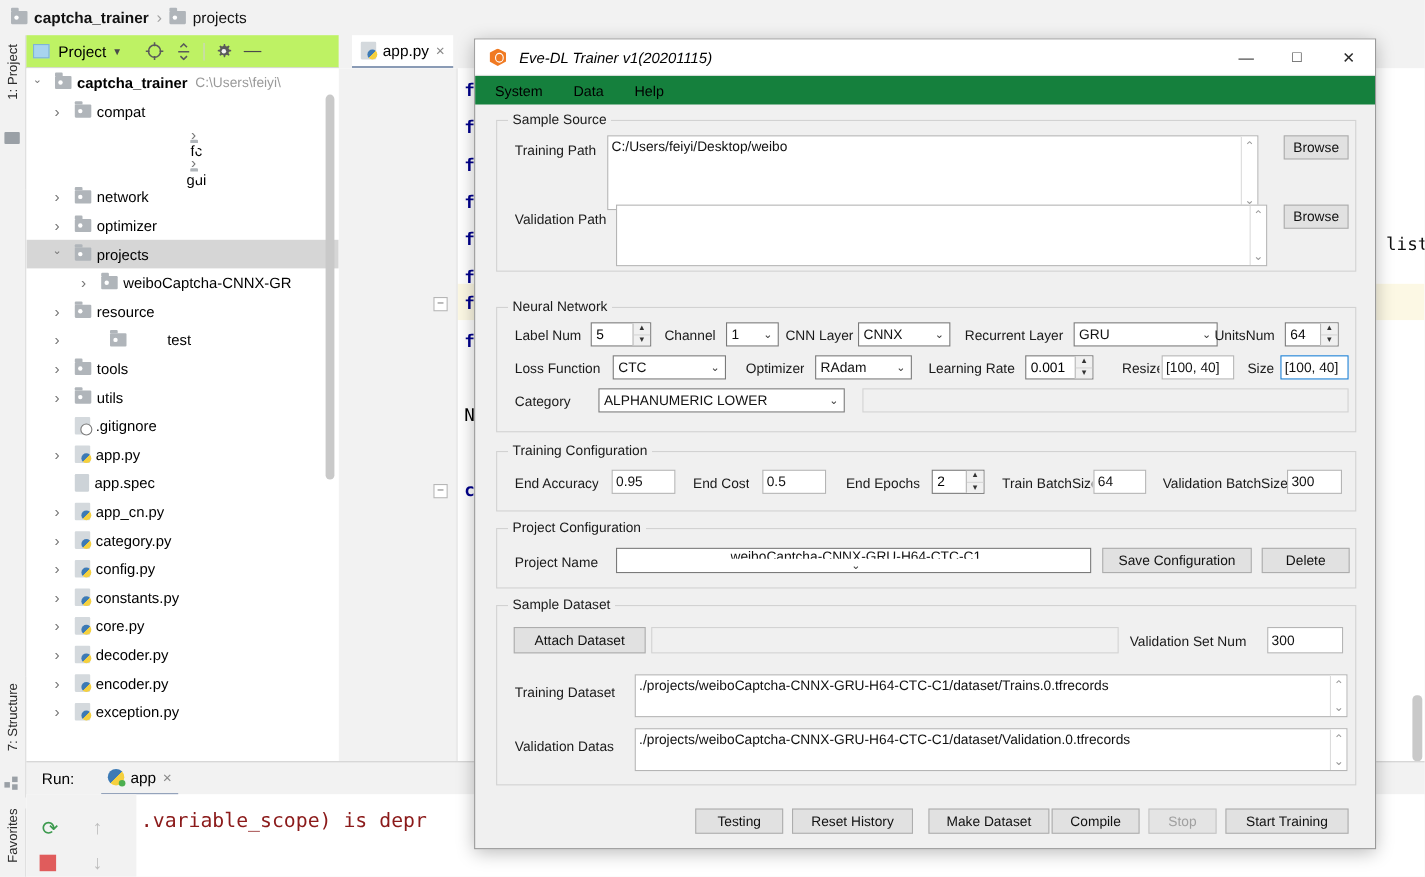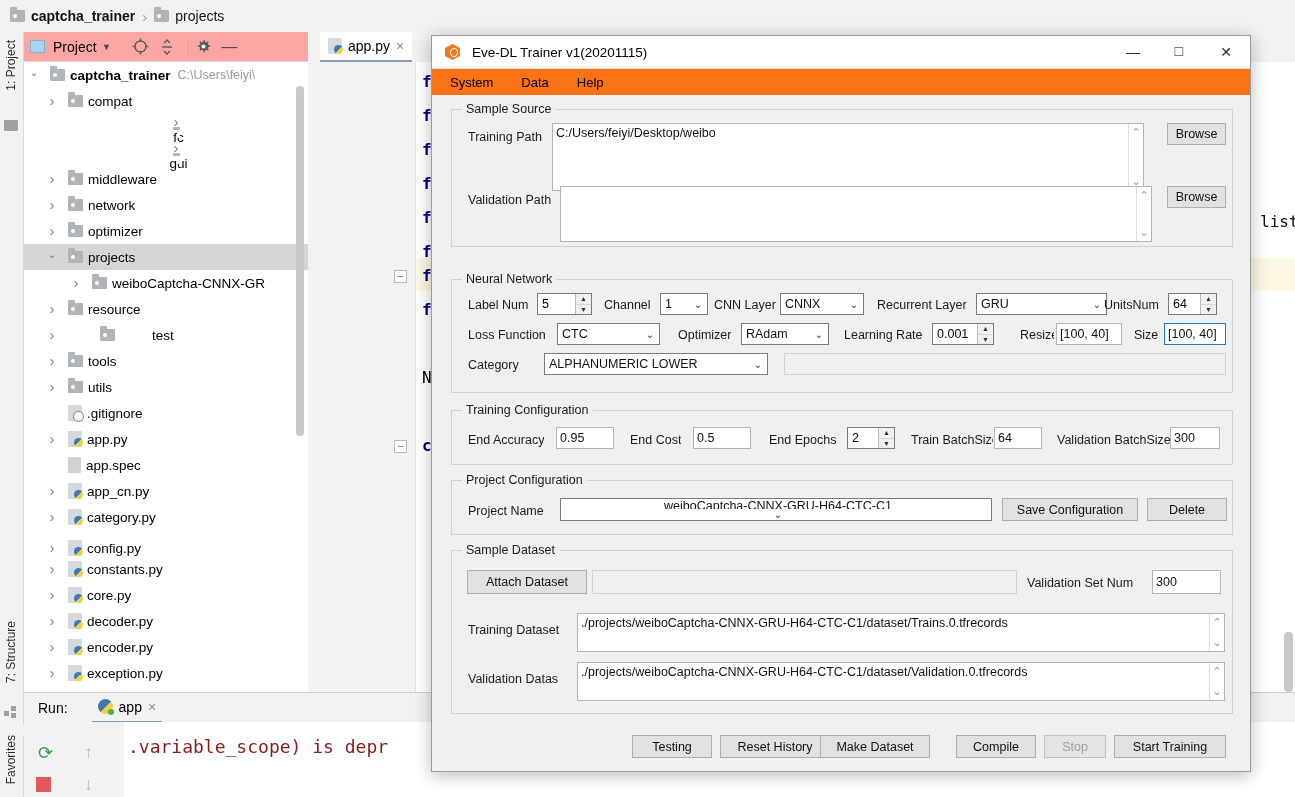--- a/index.html
+++ b/index.html
@@ -45,21 +45,21 @@
     border-right: 1px solid #d9d9d9;
   }
   .vlabel {
     writing-mode: vertical-rl; transform: rotate(180deg);
     font-size: 12px; color: #2b2b2b; white-space: nowrap;
   }
 
   
   .proj-toolbar {
     position:absolute; left:24px; top:32px; width:284px; height:30px;
-    background:#fca5a5; display:flex; align-items:center; padding:0 6px;
+    background:#bef264; display:flex; align-items:center; padding:0 6px;
     border-bottom: 1px solid #d9d9d9;
   }
   .proj-title { font-size:14px; margin-left:8px; }
   .blue-sq { width:15px; height:13px; background:#a8d4ef; border:1px solid #7fb4d6; }
   .tb-icon { width:20px; height:20px; display:flex; align-items:center; justify-content:center; color:#4a4a4a; }
   .tree {
     position:absolute; left:24px; top:62px; width:284px; height:630px;
     background:#fff; overflow:hidden; font-size:13.5px;
   }
   .trow { height:26px; display:flex; align-items:center; padding-left:6px; white-space:nowrap; }
@@ -140,25 +140,25 @@
     height:33px; background:#fff; display:flex; align-items:center;
     border-bottom:1px solid #e6e6e6;
   }
   .hex-ico {
     width:15px; height:16px; margin-left:13px; flex:none;
     background:#f07a22;
     clip-path: polygon(50% 0%, 100% 25%, 100% 75%, 50% 100%, 0% 75%, 0% 25%);
     position:relative;
   }
   .hex-ico::after{content:""; position:absolute; left:4.5px; top:4px; width:6px;height:7px;border:1.6px solid #fff;border-radius:50%;}
-  .dlg-title-text { margin-left:12px; font-size:13.5px; }
+  .dlg-title-text { margin-left:12px; font-size:13.5px;font-style:italic; }
   .wbtns { margin-left:auto; display:flex; height:33px; }
   .wbtn { width:46px; height:33px; display:flex; align-items:center; justify-content:center; color:#2b2b2b; font-size:14px;}
   .wbtn.close { width:48px; }
-  .menubar { height:26px; background:#f97316; display:flex; align-items:center; padding-left:14px; gap:20px; font-size:13px; }
+  .menubar { height:26px; background:#15803d; display:flex; align-items:center; padding-left:14px; gap:20px; font-size:13px; }
   .menuitem { padding:2px 4px; }
 
   .dlg-body { position:relative; padding:0 14px; }
 
   fieldset.grp {
     position:absolute; border:1px solid #d2d2d2; margin:0; padding:0;
     background:transparent;
   }
   fieldset.grp > legend {
     margin-left:10px; padding:0 4px; font-size:12.5px; color:#1a1a1a;
@@ -289,25 +289,20 @@
       <span class="tname">fc</span>
     </div>
     <div class="trow" style="padding-left:20px;flex-direction:column;">
       <span class="arrow right"></span>
       <span class="folder-ico" style="margin-left:8px;"></span>
       <span class="tname">gui</span>
     </div>
     <div class="trow" style="padding-left:20px;">
       <span class="arrow right"></span>
       <span class="folder-ico" style="margin-left:8px;"></span>
-      <span class="tname">middleware</span>
-    </div>
-    <div class="trow" style="padding-left:20px;">
-      <span class="arrow right"></span>
-      <span class="folder-ico" style="margin-left:8px;"></span>
       <span class="tname">network</span>
     </div>
     <div class="trow" style="padding-left:20px;">
       <span class="arrow right"></span>
       <span class="folder-ico" style="margin-left:8px;"></span>
       <span class="tname">optimizer</span>
     </div>
     <div class="trow sel" style="padding-left:20px;">
       <span class="arrow down"></span>
       <span class="folder-ico" style="margin-left:8px;"></span>
@@ -356,21 +351,21 @@
     <div class="trow" style="padding-left:20px;">
       <span class="arrow right"></span>
       <span class="py-ico" style="margin-left:8px;"></span>
       <span class="tname">app_cn.py</span>
     </div>
     <div class="trow" style="padding-left:20px;">
       <span class="arrow right"></span>
       <span class="py-ico" style="margin-left:8px;"></span>
       <span class="tname">category.py</span>
     </div>
-    <div class="trow" style="padding-left:20px;align-items:flex-end;">
+    <div class="trow" style="padding-left:20px;">
       <span class="arrow right"></span>
       <span class="py-ico" style="margin-left:8px;"></span>
       <span class="tname">config.py</span>
     </div>
     <div class="trow" style="padding-left:20px;">
       <span class="arrow right"></span>
       <span class="py-ico" style="margin-left:8px;"></span>
       <span class="tname">constants.py</span>
     </div>
     <div class="trow" style="padding-left:20px;">
@@ -650,18 +645,18 @@
     <div class="txt" style="left:145px;top:567px;width:648px;height:39px;">
       <span>./projects/weiboCaptcha-CNNX-GRU-H64-CTC-C1/dataset/Validation.0.tfrecords</span>
       <span class="area-sb">
           <span>⌃</span>
           <span>⌄</span>
         </span>
     </div>
 
     <div class="btn" style="left:200px;top:640px;width:80px;height:23px;">Testing</div>
     <div class="btn" style="left:288px;top:640px;width:110px;height:23px;">Reset History</div>
-    <div class="btn" style="left:388px;top:640px;width:110px;height:23px;">Make Dataset</div>
+    <div class="btn" style="left:412px;top:640px;width:110px;height:23px;">Make Dataset</div>
     <div class="btn" style="left:524px;top:640px;width:80px;height:23px;">Compile</div>
     <div class="btn disabled" style="left:612px;top:640px;width:62px;height:23px;">Stop</div>
     <div class="btn" style="left:682px;top:640px;width:112px;height:23px;">Start Training</div>
   </div>
 </div>
 
 </body></html>

